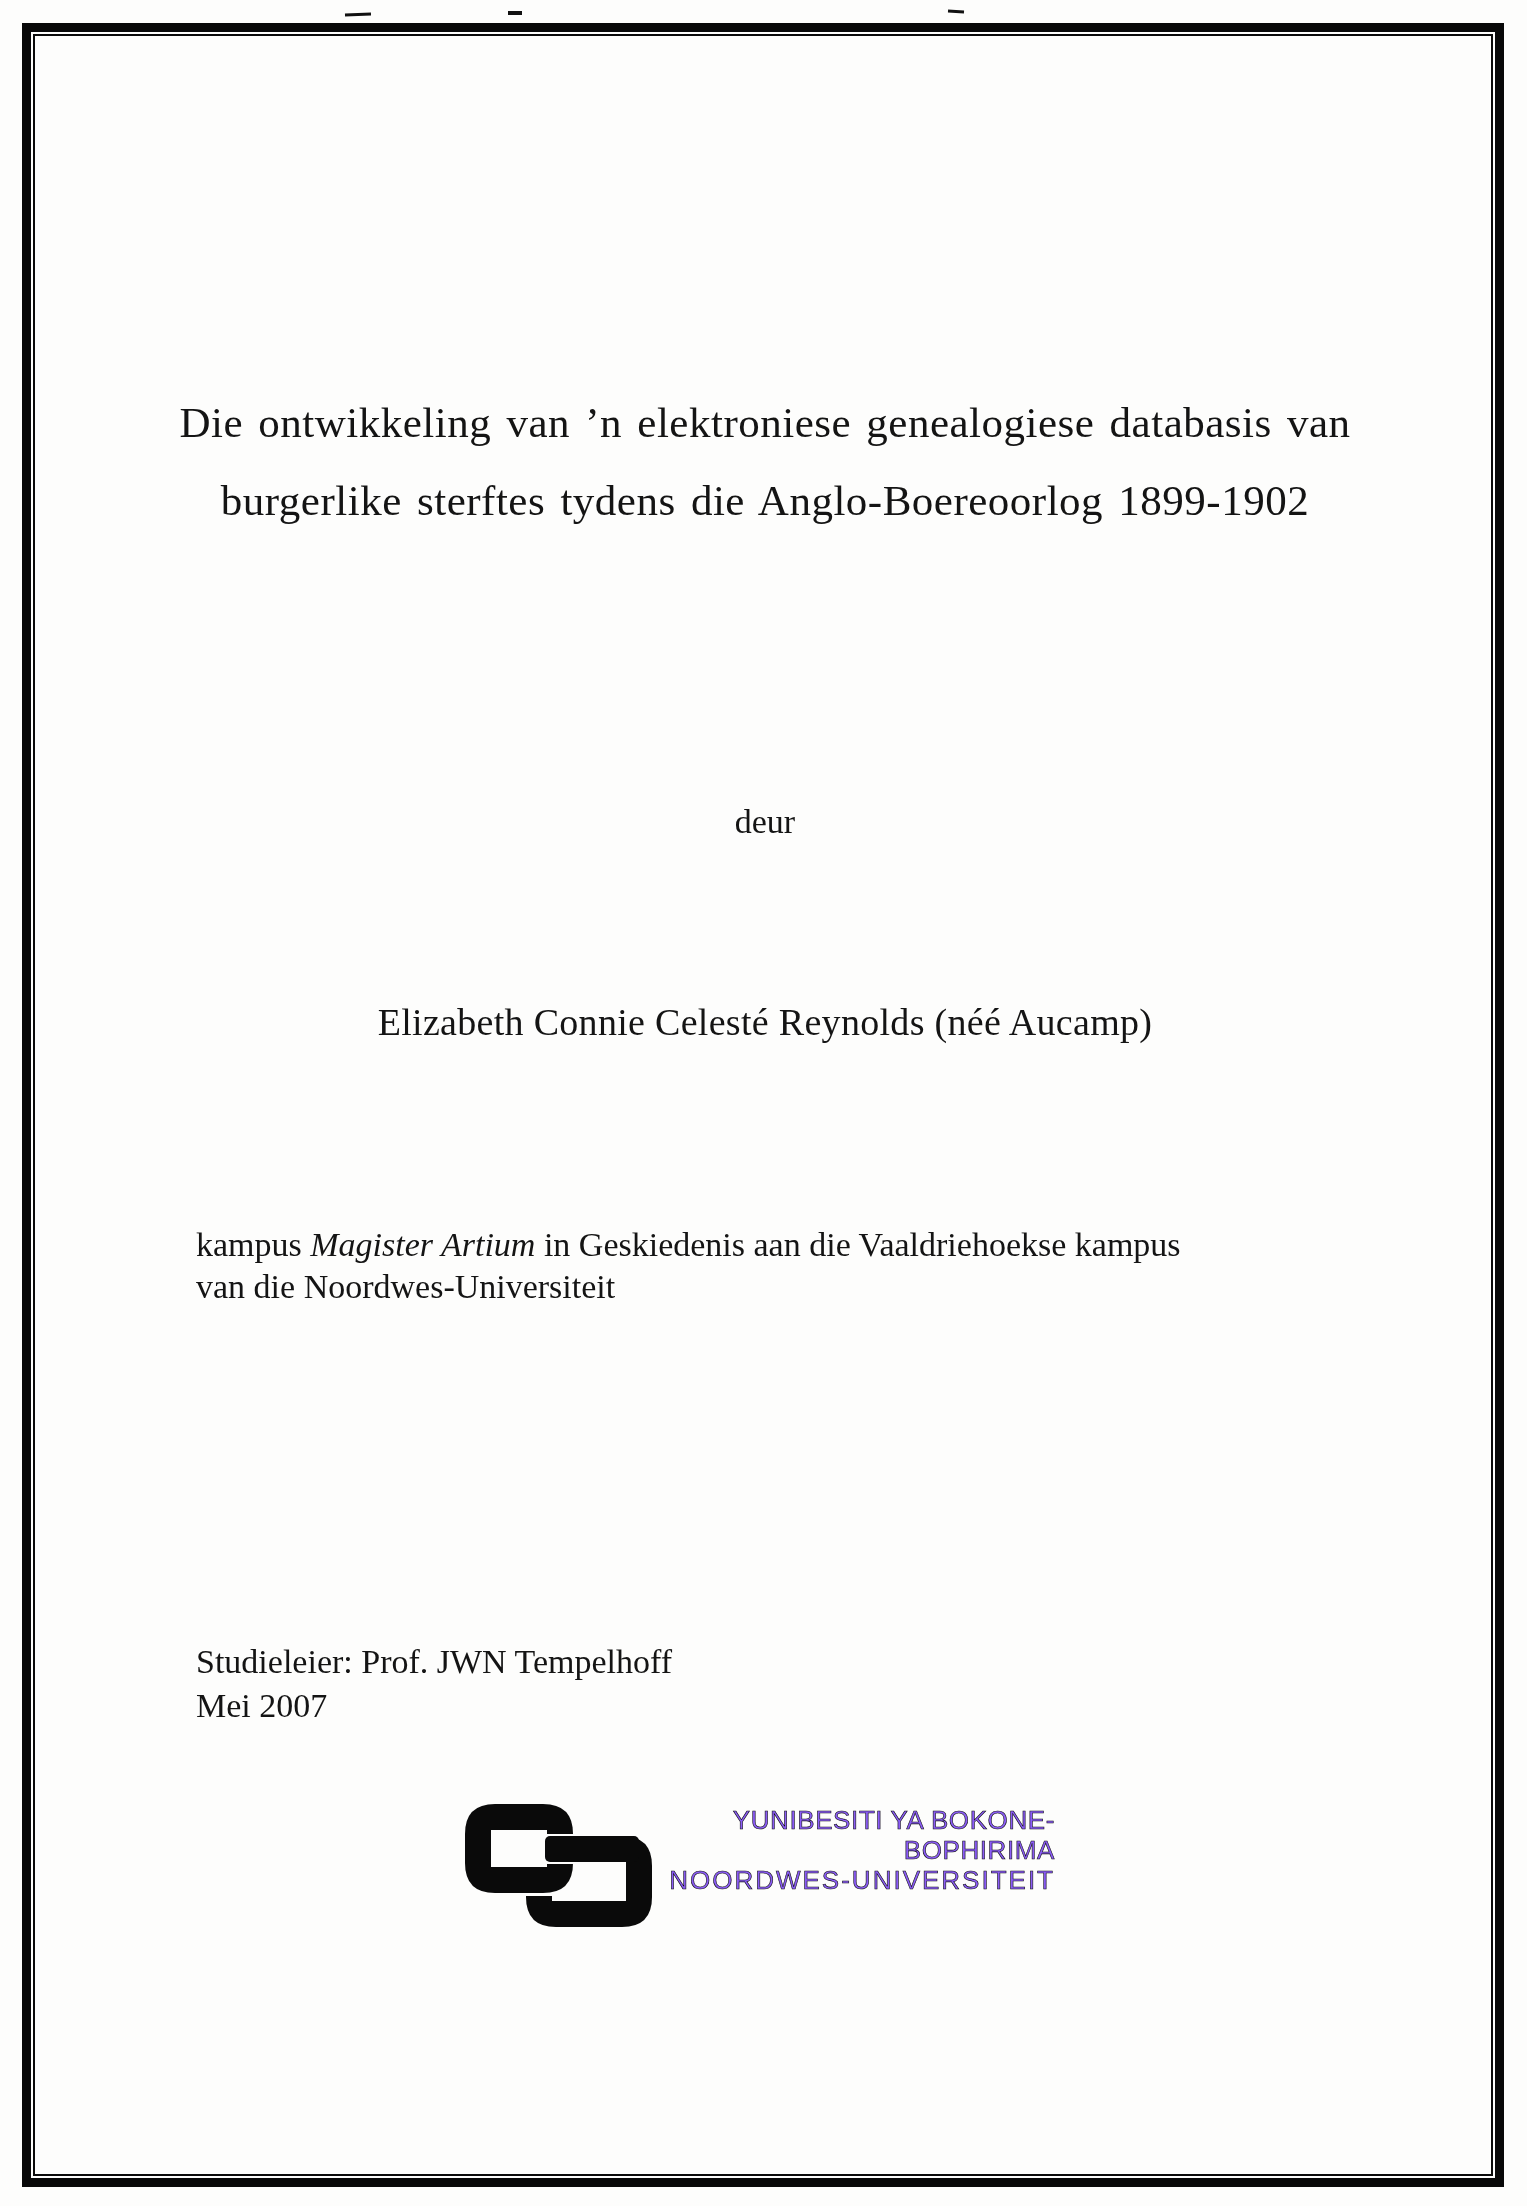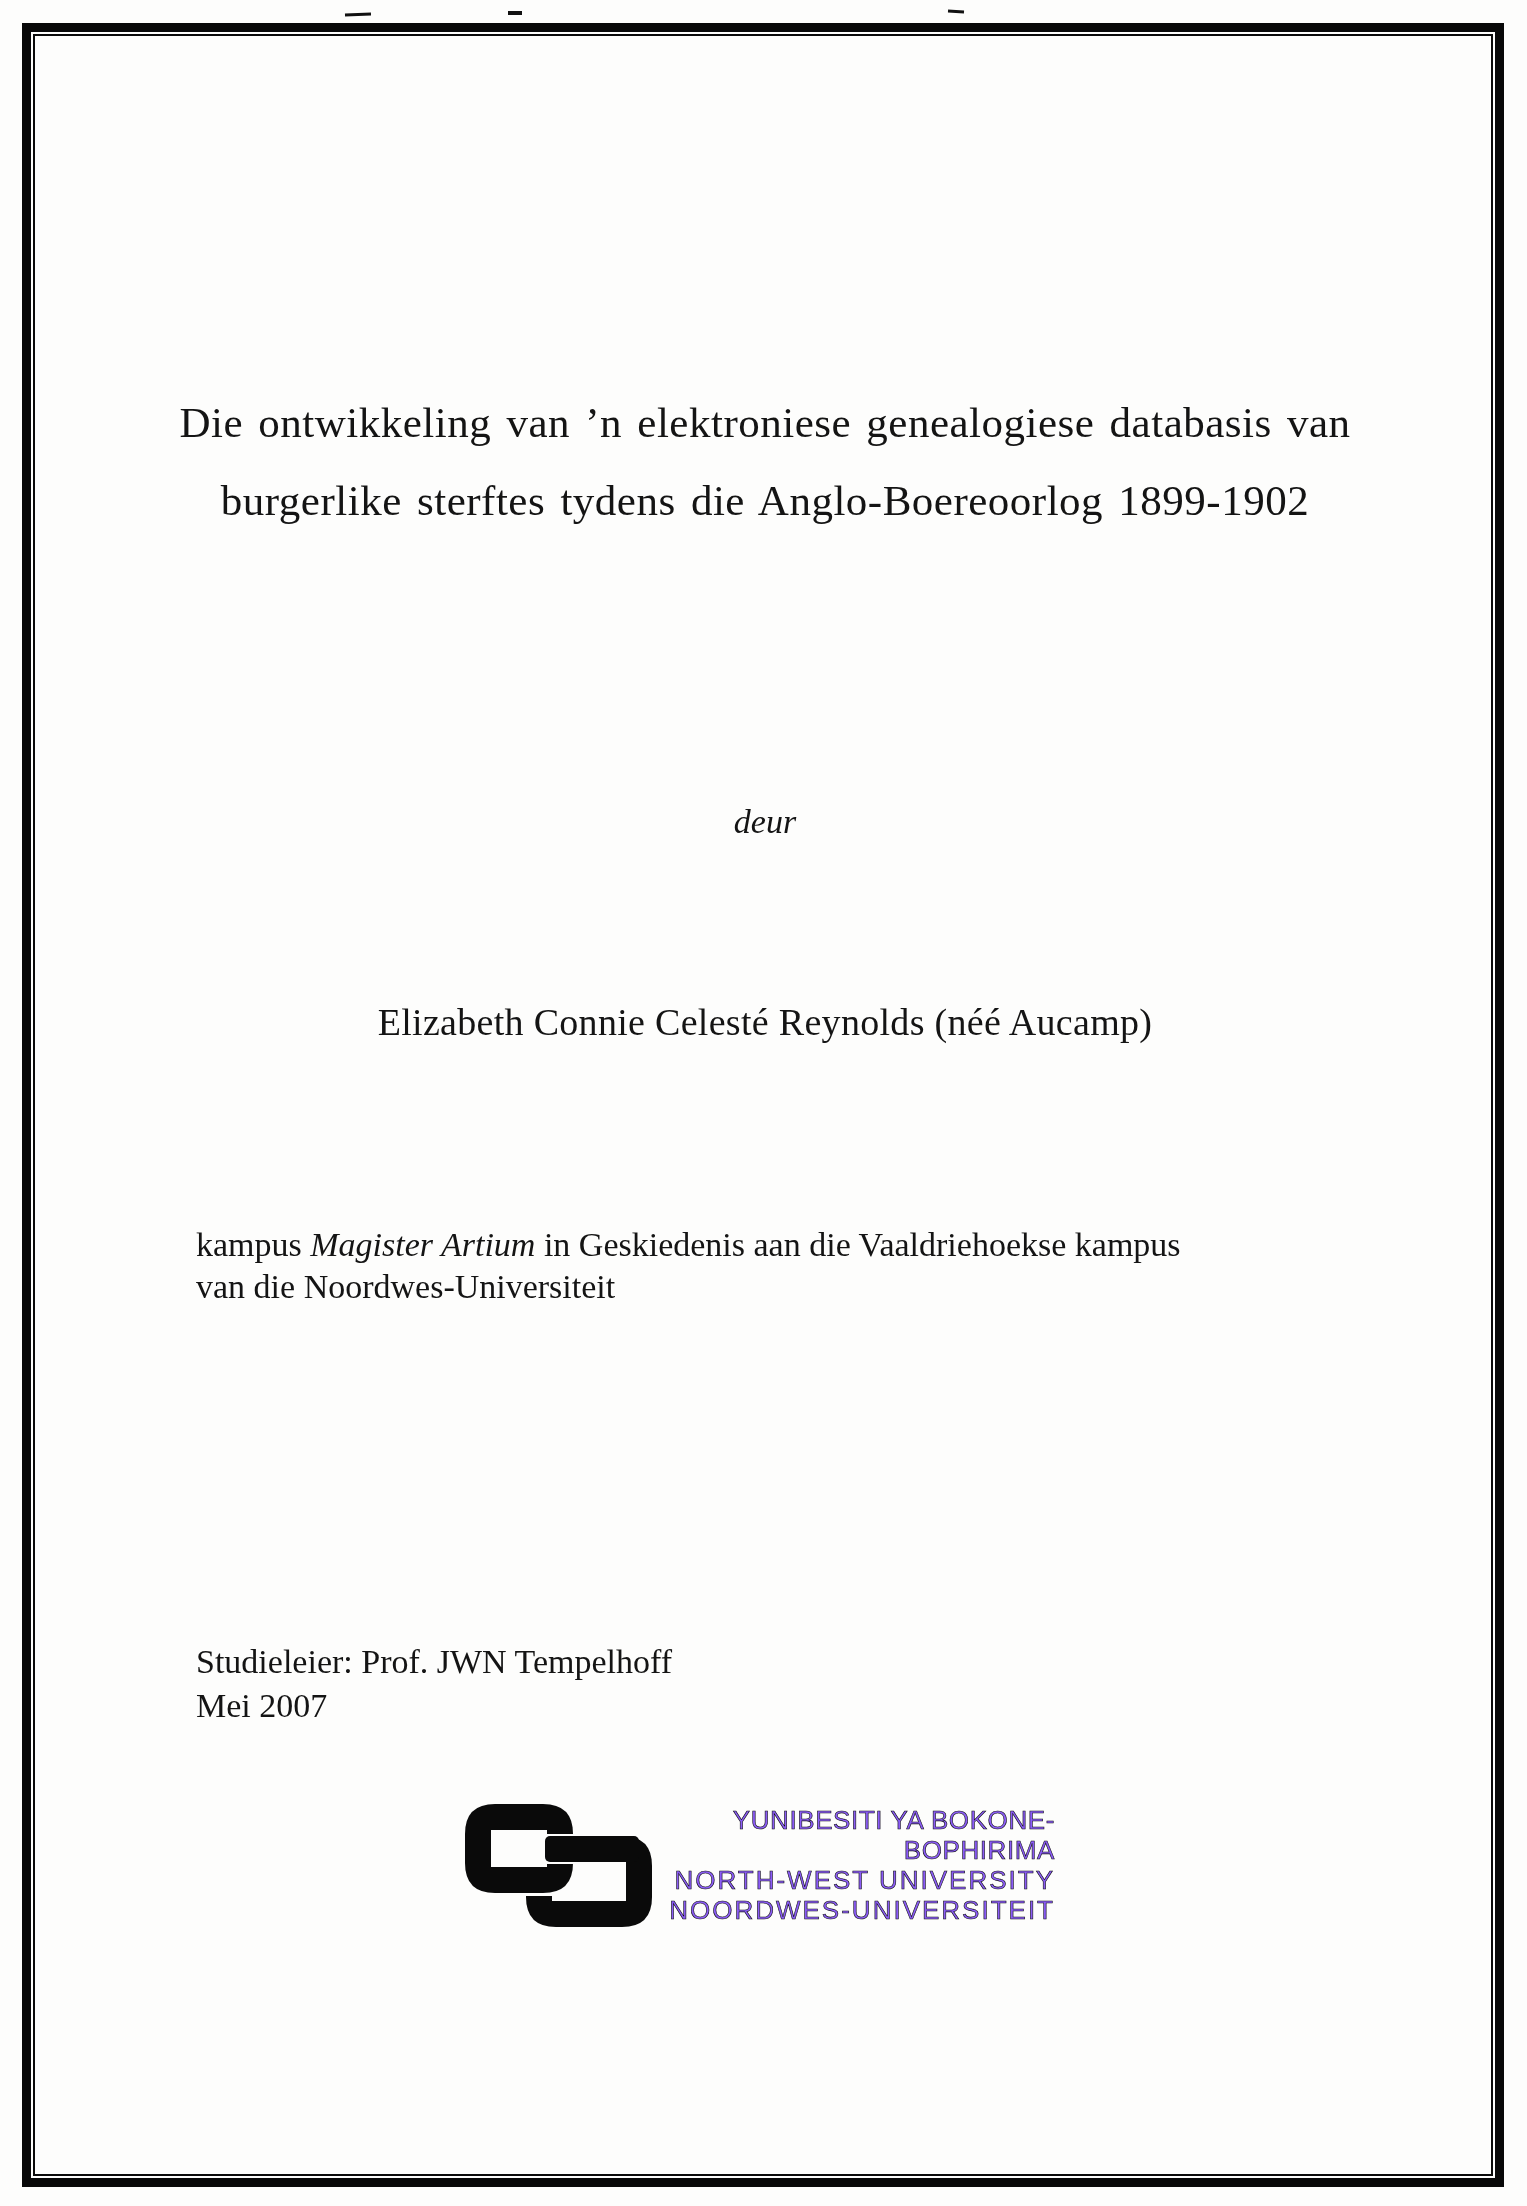--- a/index.html
+++ b/index.html
@@ -17,21 +17,21 @@
     position:absolute;inset:2px;border:2px solid #0a0a0a;
   }
   
   .speck{position:absolute;background:#111;}
   .speck1{left:345px;top:13px;width:26px;height:3px;transform:rotate(-2deg);}
   .speck2{left:508px;top:11px;width:14px;height:4px;}
   .speck3{left:948px;top:10px;width:16px;height:3px;transform:rotate(3deg);}
   
   .centerband{position:absolute;left:10px;width:1510px;text-align:center;}
   .title-block{top:384px;font-size:43px;line-height:78px;word-spacing:4px;letter-spacing:0.5px;}
-  .byline{top:803px;font-size:34px;font-style:italic;}
+  .byline{top:803px;font-size:34px;}
   .author-line{top:1000px;font-size:38px;letter-spacing:0.3px;}
   .statement{
     position:absolute;left:196px;top:1224px;width:1150px;
     font-size:34px;line-height:42px;
   }
   .st-line1{text-align:justify;text-align-last:justify;}
   .st-italic{font-style:italic;margin-top:22px;}
   .supervisor-line{position:absolute;left:196px;top:1642px;font-size:34px;line-height:40px;}
   .date-line{position:absolute;left:196px;top:1686px;font-size:34px;line-height:40px;}
   
@@ -82,16 +82,15 @@
     <path fill="#fdfdfc" d="M90 61 L164 61 L164 100 L90 100 L90 95 L58 95 L58 63 L90 63 Z"></path>
 
     <path fill="#0a0a0a" d="M33 3 H81 Q111 3 111 33 V62 Q111 92 81 92 H33 Q3 92 3 62 V33 Q3 3 33 3 Z"></path>
 
     <path fill="#fdfdfc" d="M29 29 L85 29 L85 33 L116 33 L116 63 L85 63 L85 66 L29 66 Z"></path>
 
     <rect fill="#0a0a0a" x="83" y="35" width="94" height="26" rx="5"></rect>
   </svg>
   <div class="logo-text">
     <div class="lt1">YUNIBESITI YA BOKONE-BOPHIRIMA</div>
-    <div class="lt2">NORTH-WEST UNIVERSITY</div>
     <div class="lt3">NOORDWES-UNIVERSITEIT</div>
   </div>
 </div>
 
 </body></html>

